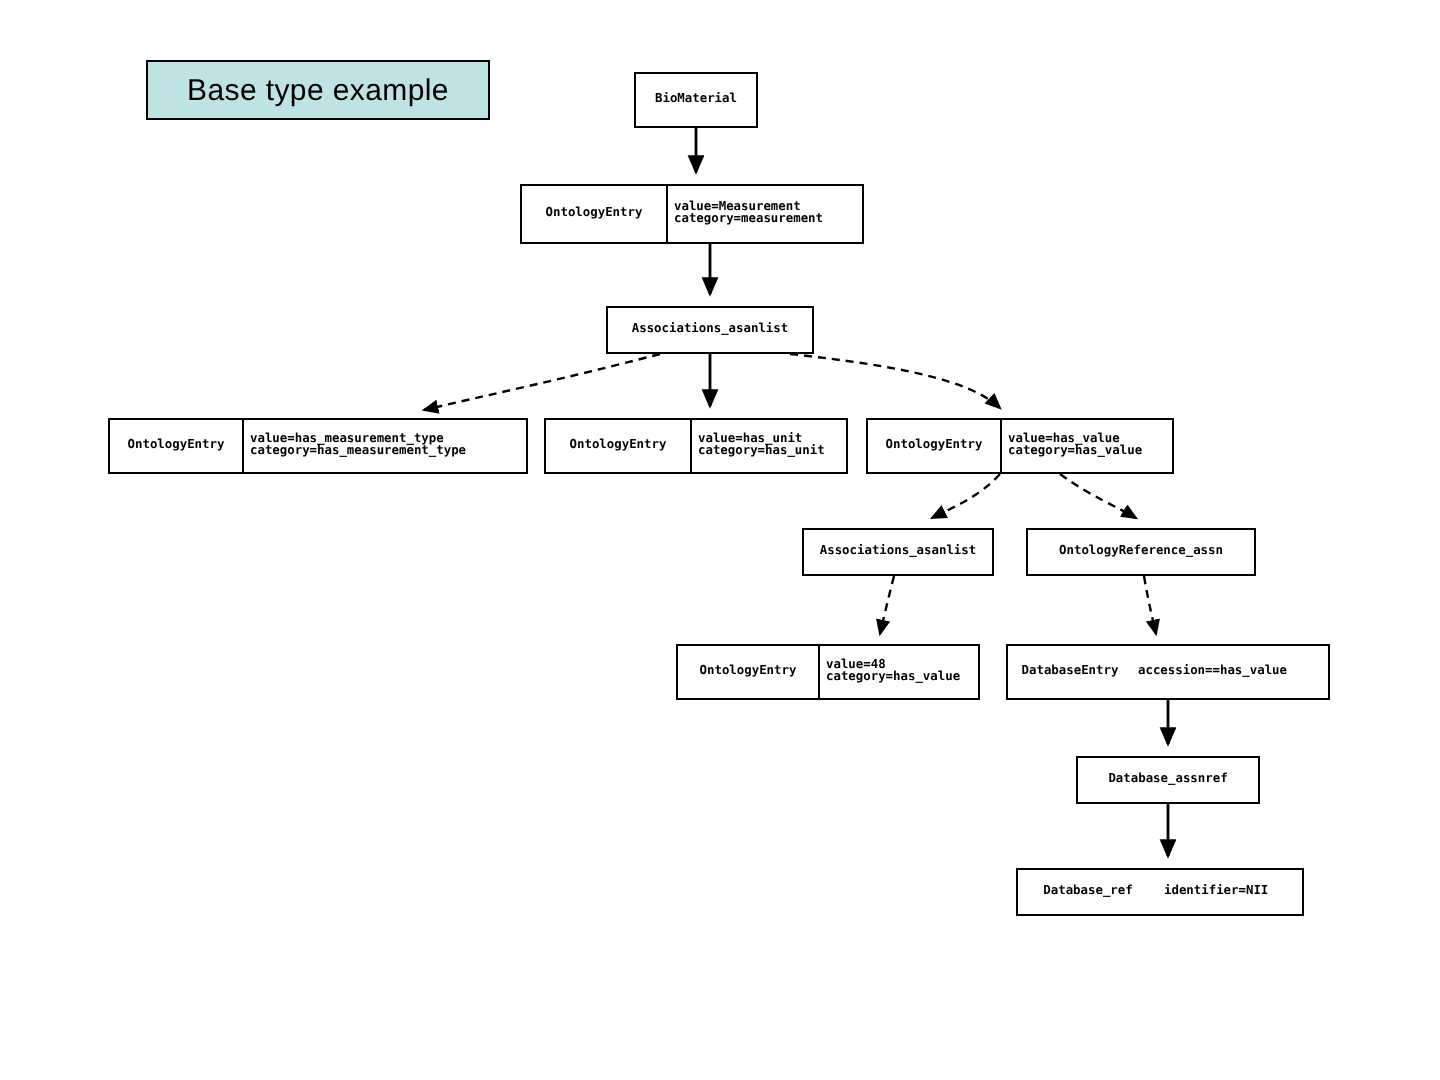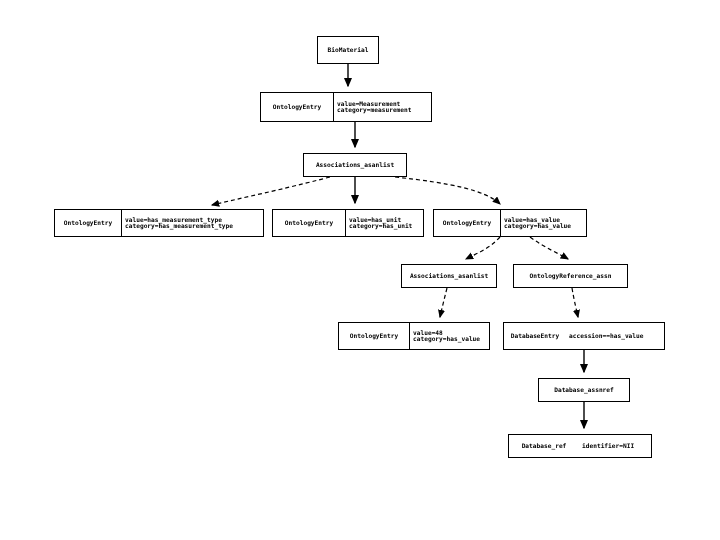--- a/index.html
+++ b/index.html
@@ -55,20 +55,23 @@
   }
   .node .cell.attrs.noborder{border-left:none;}
   .node .cell .ln{display:block;}
   .node.single{justify-content:center;align-items:center;text-align:center;}
 </style>
 </head>
 <body>
 
 <div id="canvas">
 
+  <div class="title-box" style="left:73px;top:30px;width:170px;height:28px;">
+    <span>Base type example</span>
+  </div>
 
   <svg class="edges" viewBox="0 0 720 540">
     <defs>
       <marker id="arrowhead" markerWidth="7" markerHeight="7" refX="6" refY="3" orient="auto" markerUnits="strokeWidth">
         <path d="M0,0 L7,3 L0,6 z" fill="#000"></path>
       </marker>
     </defs>
 
     <path d="M348,64 L348,86" stroke="#000" stroke-width="1.4" fill="none" marker-end="url(#arrowhead)"></path>
 

